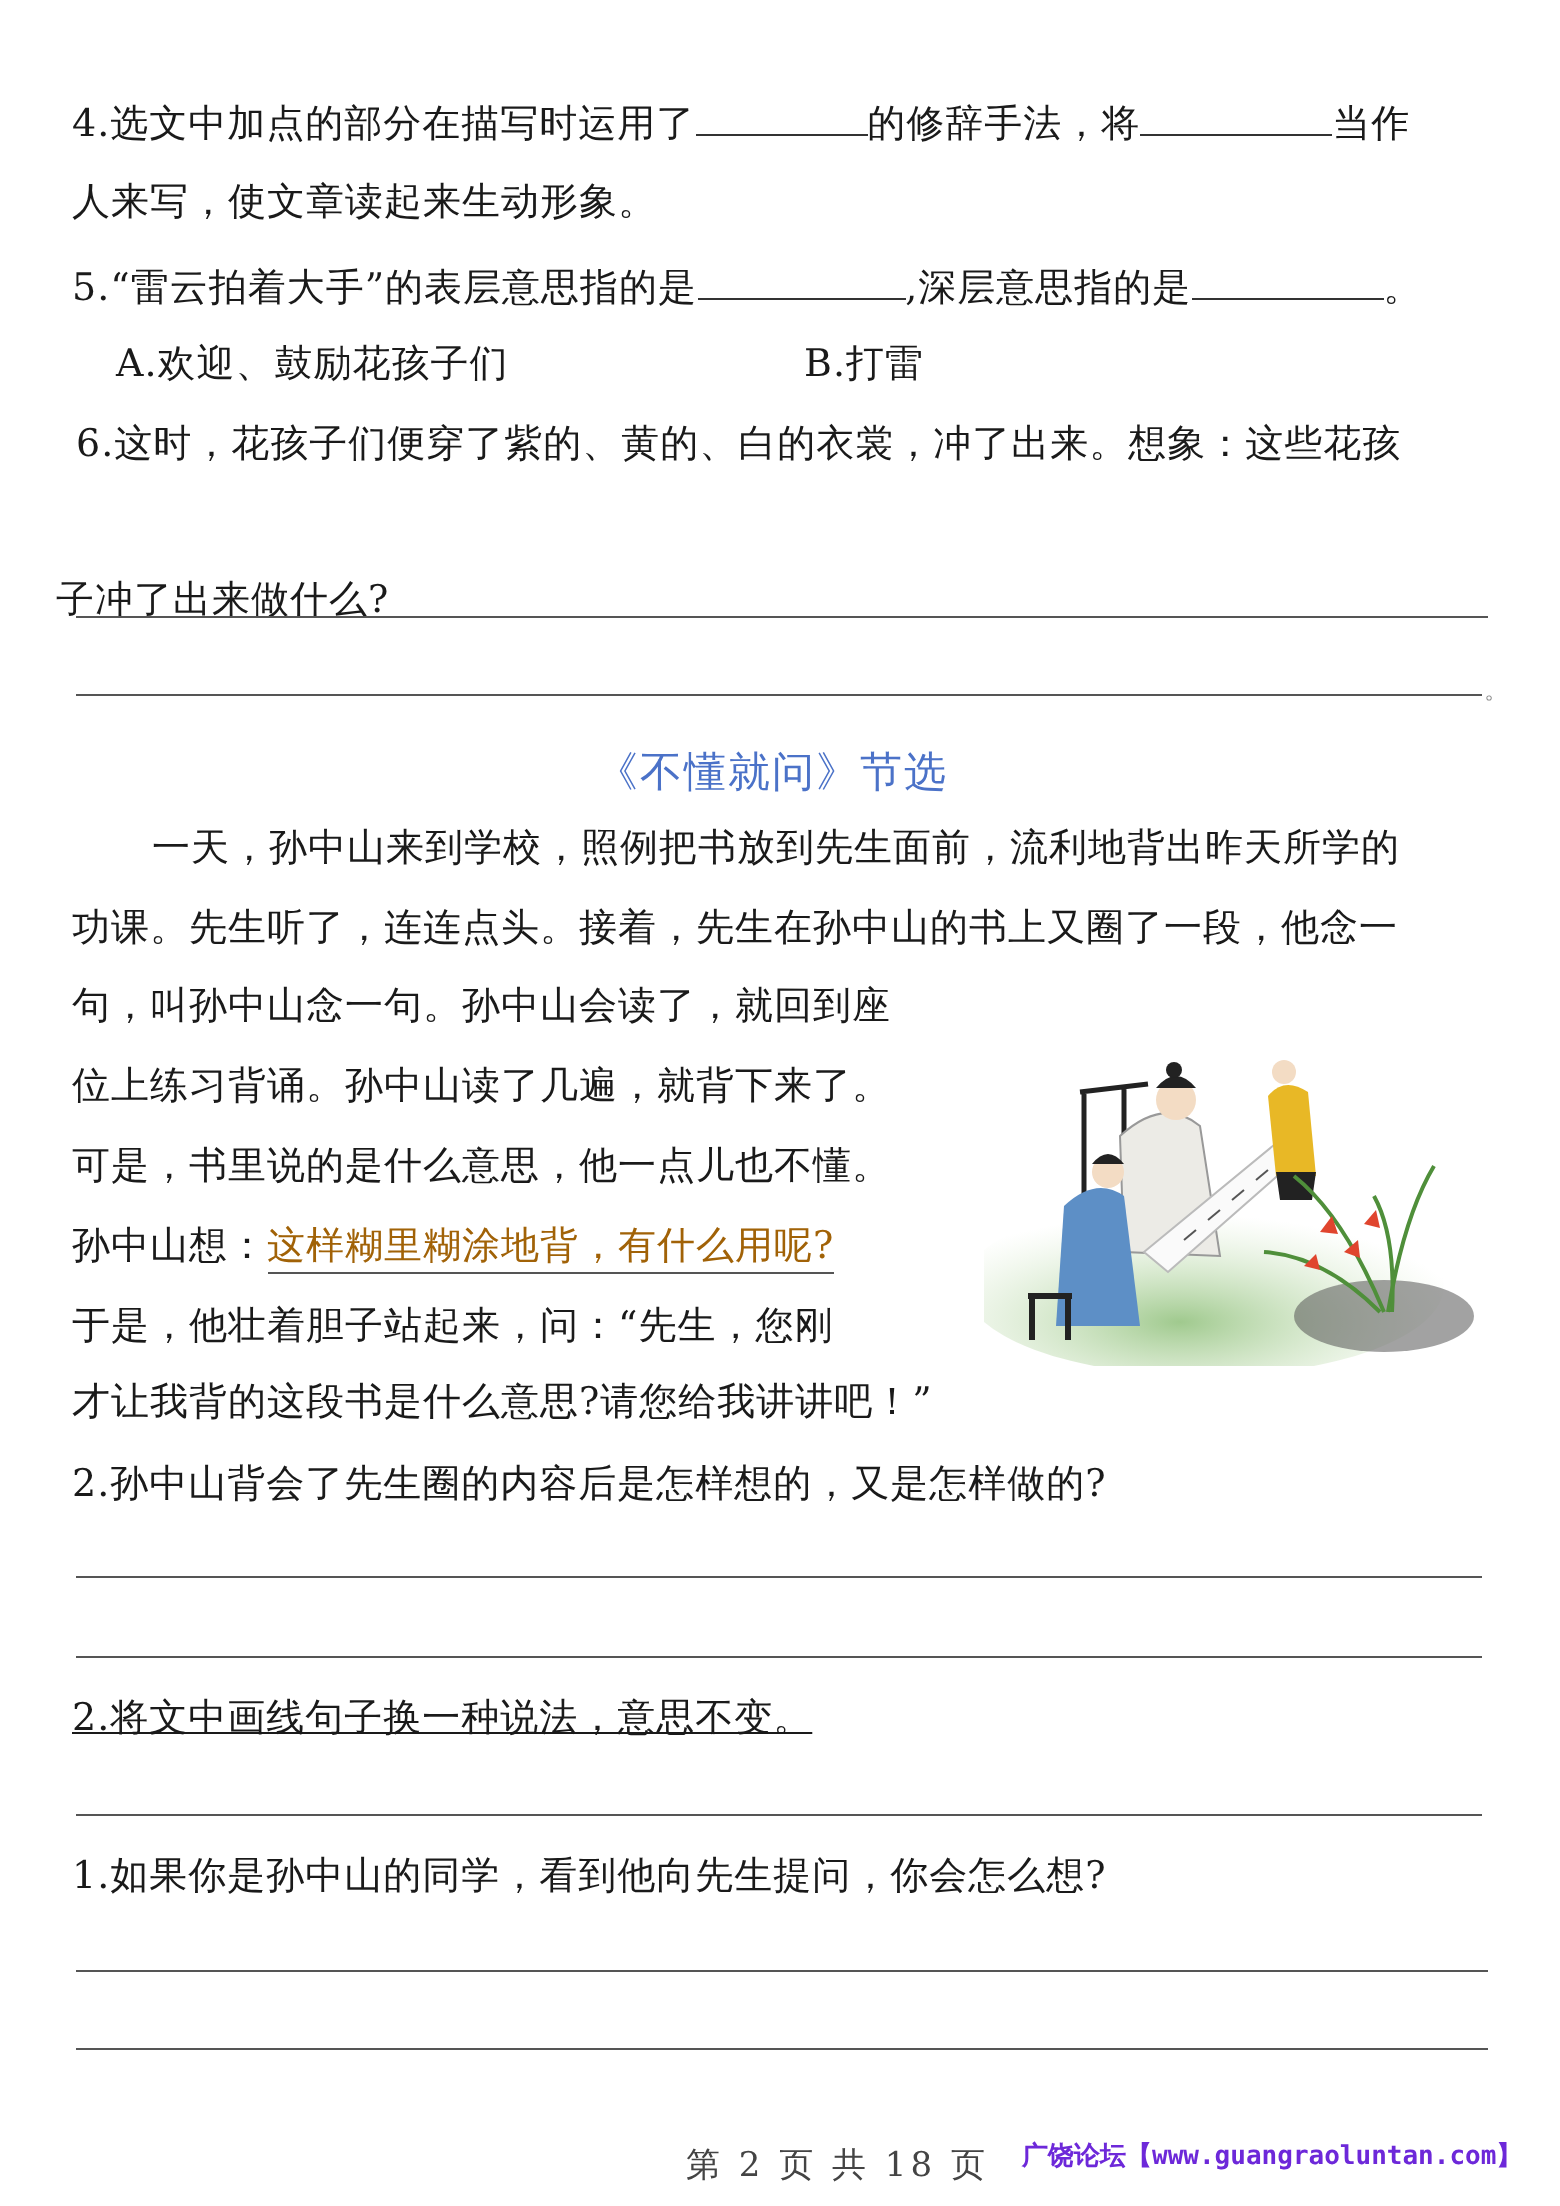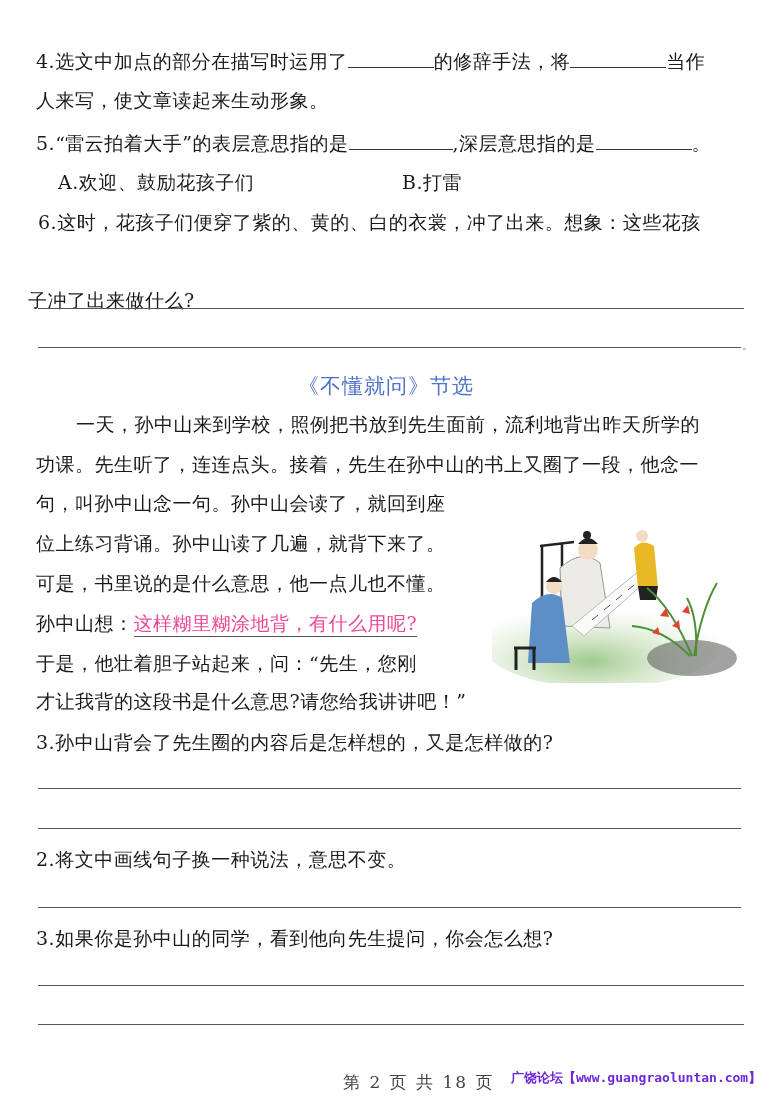--- a/index.html
+++ b/index.html
@@ -2,21 +2,21 @@
 <html><head>
 <meta charset="utf-8">
 <style>
   * { margin: 0; padding: 0; box-sizing: border-box; }
   html, body { width: 780px; height: 1103px; background: #ffffff; overflow: hidden; }
   body { position: relative; font-family: "DejaVu Serif", "Liberation Serif", serif; color: #1a1a1a; }
   .line { position: absolute; font-size: 19px; line-height: 24px; white-space: nowrap; letter-spacing: 0.5px; }
   .blank { display: inline-block; border-bottom: 1.5px solid #333; height: 20px; vertical-align: baseline; }
   .rule { position: absolute; height: 0; border-top: 1.6px solid #555; }
   .title { position: absolute; font-size: 21px; color: #4b72c8; letter-spacing: 1px; white-space: nowrap; }
-  .red-u { color: #ec4899; border-bottom: 1.8px solid #555; padding-bottom: 2px; }
+  .red-u { color: #a16207; border-bottom: 1.8px solid #555; padding-bottom: 2px; }
   .footer-page { position: absolute; font-size: 17px; color: #444; letter-spacing: 2px; }
   .footer-site { position: absolute; font-family: "DejaVu Sans Mono", "Liberation Mono", monospace; font-weight: bold; font-size: 13px; color: #6d28d9; }
   .illus { position: absolute; left: 492px; top: 508px; width: 250px; height: 175px; }
 </style>
 </head>
 <body>
 
 <div class="line" style="left:36px; top:48px;">
   <span>4.选文中加点的部分在描写时运用了</span><span class="blank" style="width:86px;"></span><span>的修辞手法，将</span><span class="blank" style="width:96px;"></span><span>当作</span>
 </div>
@@ -89,25 +89,25 @@
     <path d="M204 148 Q206 110 195 90"></path>
   </g>
   <g fill="#e0452e">
     <path d="M168 108 l6 -8 l3 9 z"></path>
       <path d="M180 118 l7 -6 l1 9 z"></path>
       <path d="M160 125 l6 -6 l2 8 z"></path>
       <path d="M190 104 l6 -7 l2 9 z"></path>
   </g>
 </svg>
 
-<div class="line" style="left:36px; top:730px;">3.孙中山背会了先生圈的内容后是怎样想的，又是怎样做的?</div>
+<div class="line" style="left:36px; top:730px;">2.孙中山背会了先生圈的内容后是怎样想的，又是怎样做的?</div>
 <div class="rule" style="left:38px; top:788px; width:703px;"></div>
 <div class="rule" style="left:38px; top:828px; width:703px;"></div>
 
-<div class="line" style="left:36px; top:847px;">2.将文中画线句子换一种说法，意思不变。</div>
+<div class="line" style="left:36px; top:847px;text-decoration:underline;">2.将文中画线句子换一种说法，意思不变。</div>
 <div class="rule" style="left:38px; top:907px; width:703px;"></div>
 
-<div class="line" style="left:36px; top:926px;">3.如果你是孙中山的同学，看到他向先生提问，你会怎么想?</div>
+<div class="line" style="left:36px; top:926px;">1.如果你是孙中山的同学，看到他向先生提问，你会怎么想?</div>
 <div class="rule" style="left:38px; top:985px; width:706px;"></div>
 <div class="rule" style="left:38px; top:1024px; width:706px;"></div>
 
 <div class="footer-page" style="left:343px; top:1071px;">第 2 页 共 18 页</div>
 <div class="footer-site" style="left:511px; top:1069px;">广饶论坛【www.guangraoluntan.com】</div>
 
 </body></html>

